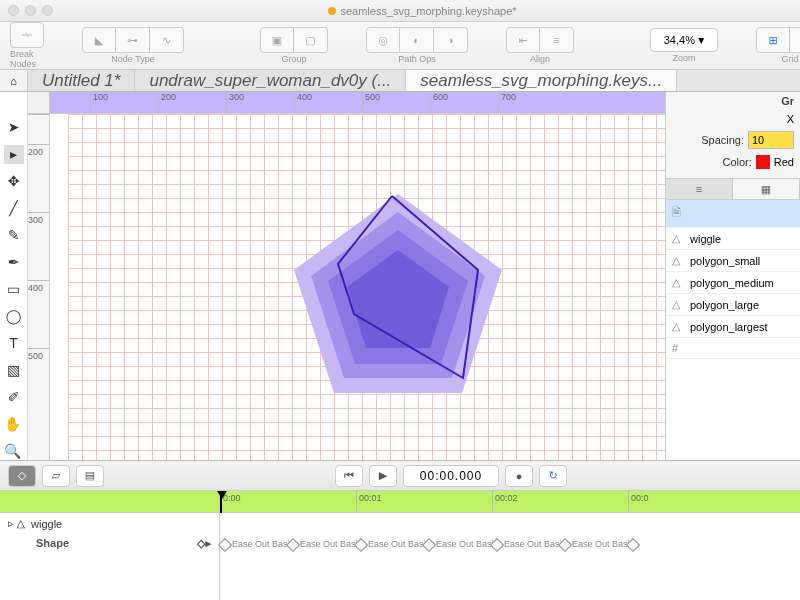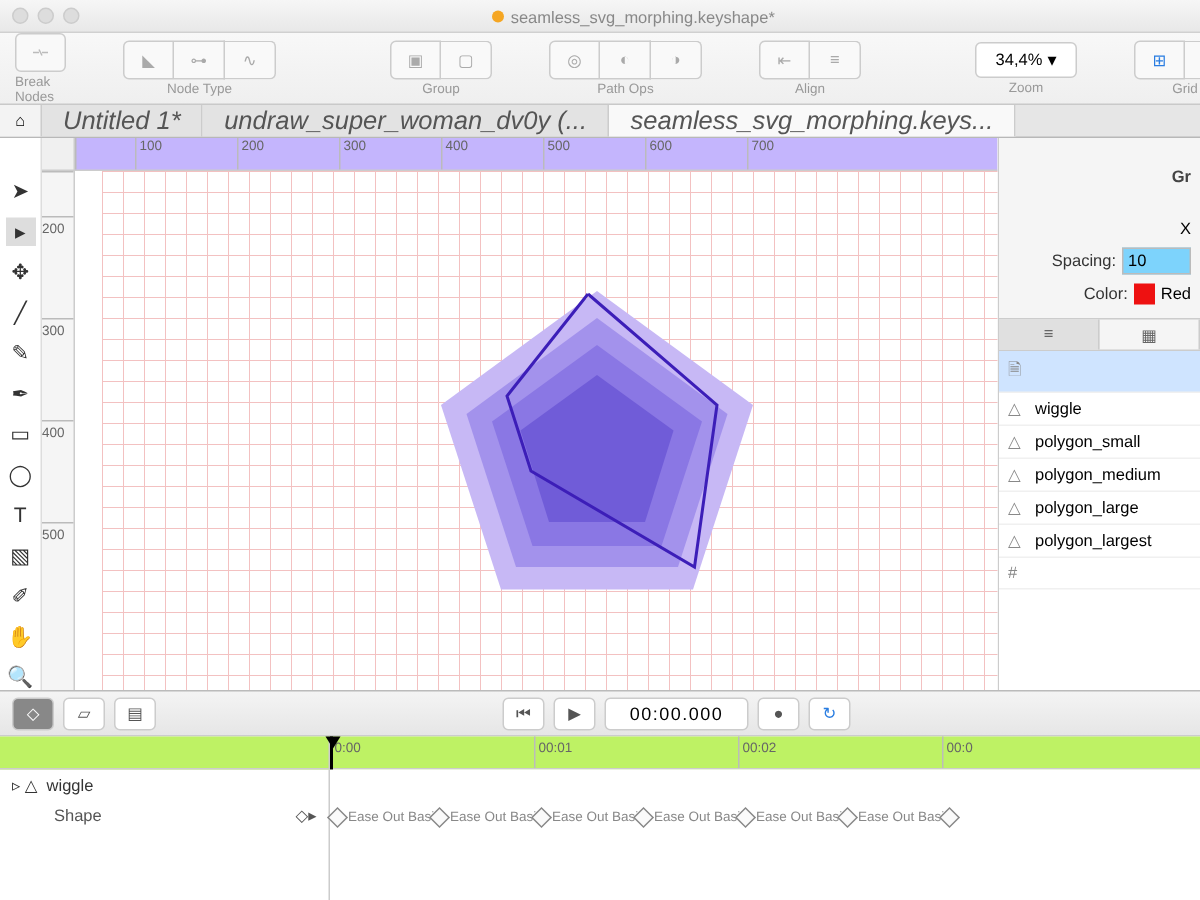--- a/index.html
+++ b/index.html
@@ -47,24 +47,24 @@
   #ruler-v .mark{height:68px;border-top:1px solid #bbb;font-size:9px;color:#666;padding-top:2px;}
   #ruler-corner{position:absolute;top:0;left:0;width:22px;height:22px;background:#f0f0f0;border-right:1px solid #ccc;border-bottom:1px solid #ccc;}
   #stage{position:absolute;top:22px;left:22px;right:0;bottom:0;}
   #artboard{position:absolute;top:0;left:18px;width:600px;height:100%;background-image:
       repeating-linear-gradient(#f3c1c1 0 1px, transparent 1px 14px),
       repeating-linear-gradient(90deg,#f3c1c1 0 1px, transparent 1px 14px);
       background-color:#fff;}
 
   
   #rightpanel{width:135px;background:#f5f5f5;border-left:1px solid #ccc;display:flex;flex-direction:column;}
-  #rp-head{padding:20px 6px;font-size:11px;font-weight:bold;color:#444;text-align:right;}
+  #rp-head{padding:3px 6px;font-size:11px;font-weight:bold;color:#444;text-align:right;}
   .rp-row{display:flex;align-items:center;gap:4px;padding:3px 6px;font-size:11px;}
   .rp-row label{flex:1;text-align:right;color:#333;}
-  .rp-input{width:46px;height:18px;border:1px solid #bbb;background:#7dd3fc;padding:0 3px;font-size:11px;}
+  .rp-input{width:46px;height:18px;border:1px solid #bbb;background:#fde047;padding:0 3px;font-size:11px;}
   .rp-swatch{width:14px;height:14px;background:#e11;}
   .rp-tabs{display:flex;border-top:1px solid #ccc;border-bottom:1px solid #ccc;height:22px;margin-top:6px;}
   .rp-tab{flex:1;display:flex;align-items:center;justify-content:center;color:#666;border-right:1px solid #ccc;}
   .rp-tab.active{background:#e0e0e0;}
   #layers{flex:1;background:#fff;font-size:11px;overflow:auto;}
   .layer{display:flex;align-items:center;gap:6px;padding:4px 6px;border-bottom:1px solid #f0f0f0;cursor:pointer;}
   .layer.sel{background:#cfe4ff;}
   .layer .licon{width:12px;color:#888;}
 
   
@@ -76,21 +76,21 @@
   #timeline{height:110px;background:#fff;border-top:1px solid #ccc;display:flex;flex-direction:column;}
   #tl-ruler{height:22px;background:#bef264;border-bottom:1px solid #ccc;display:flex;}
   #tl-left-head{width:220px;border-right:1px solid #ccc;}
   #tl-ruler-ticks{flex:1;display:flex;position:relative;}
   #tl-ruler-ticks .ttick{width:136px;border-left:1px solid #bbb;font-size:9px;color:#666;padding:2px 0 0 2px;}
   #playhead{position:absolute;top:0;bottom:-88px;left:0;width:0;border-left:2px solid #000;}
   #playhead::before{content:"";position:absolute;top:0;left:-5px;width:0;height:0;border-left:5px solid transparent;border-right:5px solid transparent;border-top:8px solid #000;}
   #tl-body{flex:1;display:flex;}
   #tl-layers{width:220px;border-right:1px solid #ccc;}
   .tl-layer{padding:4px 8px;display:flex;align-items:center;gap:6px;font-size:11px;color:#333;}
-  .tl-prop{padding:3px 8px 3px 36px;font-size:10px;color:#555;display:flex;align-items:flex-end;gap:2px;}
+  .tl-prop{padding:3px 8px 3px 36px;font-size:10px;color:#555;display:flex;align-items:flex-start;gap:2px;font-weight:bold;}
   #tl-track{flex:1;position:relative;background:#fff;}
   .kf-row{position:absolute;left:0;right:0;height:18px;}
   .kf{position:absolute;top:3px;width:10px;height:10px;transform:rotate(45deg);border:1px solid #888;background:#fafafa;}
   .kf-label{position:absolute;top:2px;font-size:9px;color:#888;white-space:nowrap;}
 
   svg{overflow:visible;}
 </style>
 </head>
 <body>
 

